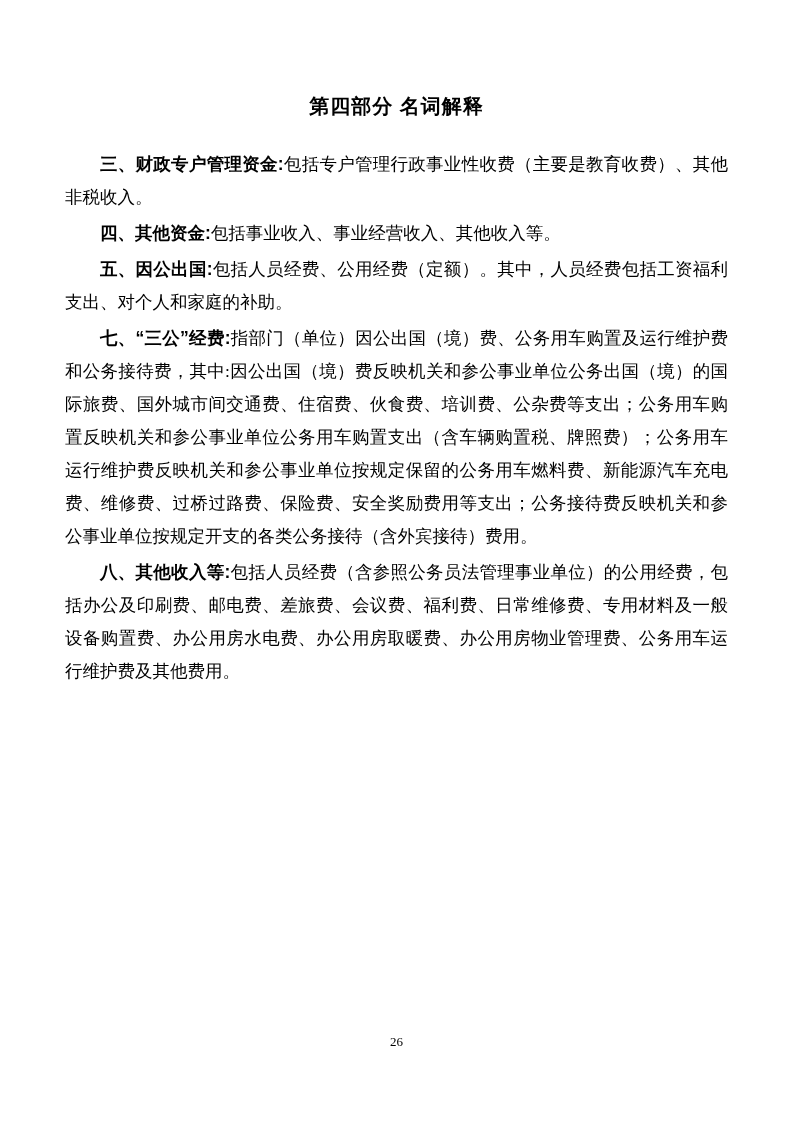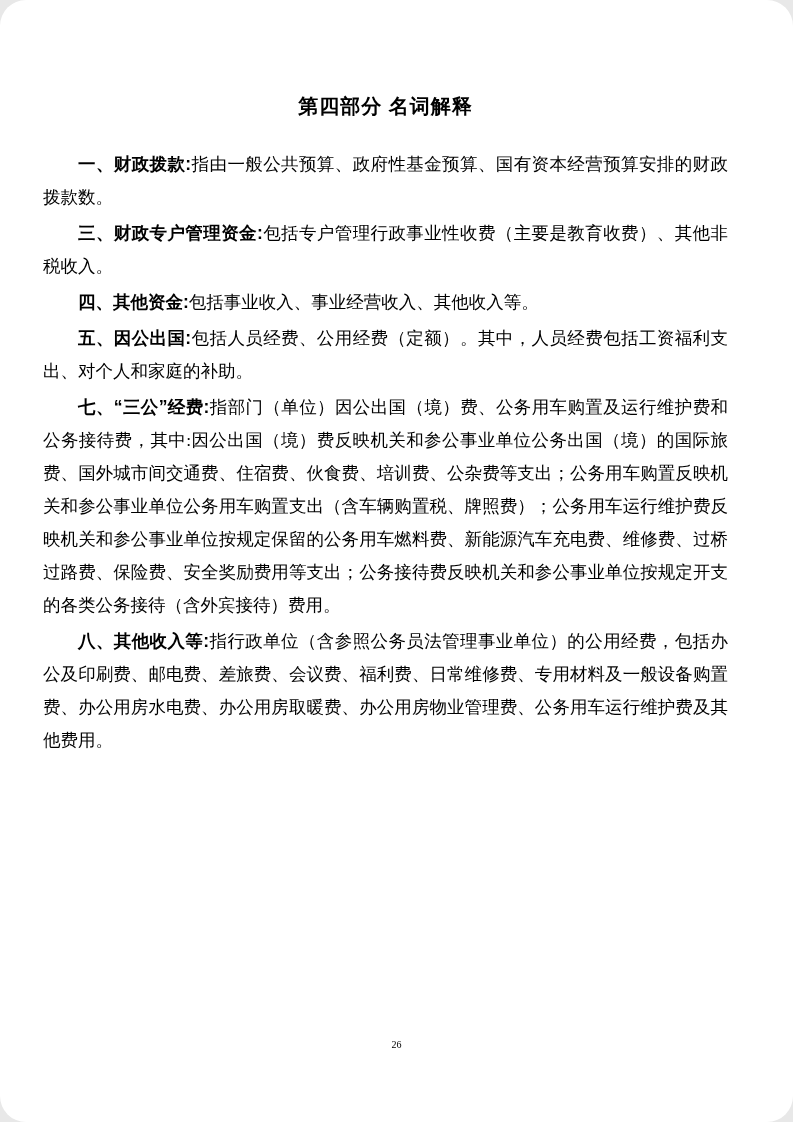--- a/index.html
+++ b/index.html
@@ -5,23 +5,22 @@
   * { margin: 0; padding: 0; box-sizing: border-box; }
   html, body { background: #e8e8e8; }
   .page {
     width: 793px;
     height: 1122px;
     margin: 0 auto;
     background: #ffffff;
     position: relative;
     color: #000000;
     font-family: "Liberation Serif", serif;
-    padding: 92px 65px 0 43px;
+    padding: 92px 65px 0 65px;
     overflow: hidden;
-    border-radius: 26px;
   }
   .doc-title {
     text-align: center;
     font-family: "Liberation Sans", sans-serif;
     font-weight: bold;
     font-size: 20px;
     line-height: 28px;
     letter-spacing: 1px;
     margin-bottom: 28px;
   }
@@ -36,40 +35,39 @@
   .term {
     font-family: "Liberation Sans", sans-serif;
     font-weight: bold;
   }
   .page-number {
     position: absolute;
     bottom: 72px;
     left: 0;
     right: 0;
     text-align: center;
-    font-size: 10px;
+    font-size: 13px;
     font-family: "Liberation Serif", serif;
   }
 </style>
 </head>
 <body>
 
 <div class="page">
 
   <h1 class="doc-title">第四部分 名词解释</h1>
 
-  <p class="para"><span class="term">一、财政拨款:</span><span class="def">指由一般公共预算、政府性基金预算、国有资本经营预算安排的财政拨款数。</span></p>
 
 
   <p class="para"><span class="term">三、财政专户管理资金:</span><span class="def">包括专户管理行政事业性收费（主要是教育收费）、其他非税收入。</span></p>
 
   <p class="para"><span class="term">四、其他资金:</span><span class="def">包括事业收入、事业经营收入、其他收入等。</span></p>
 
   <p class="para"><span class="term">五、因公出国:</span><span class="def">包括人员经费、公用经费（定额）。其中，人员经费包括工资福利支出、对个人和家庭的补助。</span></p>
 
 
   <p class="para"><span class="term">七、“三公”经费:</span><span class="def">指部门（单位）因公出国（境）费、公务用车购置及运行维护费和公务接待费，其中:因公出国（境）费反映机关和参公事业单位公务出国（境）的国际旅费、国外城市间交通费、住宿费、伙食费、培训费、公杂费等支出；公务用车购置反映机关和参公事业单位公务用车购置支出（含车辆购置税、牌照费）；公务用车运行维护费反映机关和参公事业单位按规定保留的公务用车燃料费、新能源汽车充电费、维修费、过桥过路费、保险费、安全奖励费用等支出；公务接待费反映机关和参公事业单位按规定开支的各类公务接待（含外宾接待）费用。</span></p>
 
-  <p class="para"><span class="term">八、其他收入等:</span><span class="def">指行政单位（含参照公务员法管理事业单位）的公用经费，包括办公及印刷费、邮电费、差旅费、会议费、福利费、日常维修费、专用材料及一般设备购置费、办公用房水电费、办公用房取暖费、办公用房物业管理费、公务用车运行维护费及其他费用。</span></p>
+  <p class="para"><span class="term">八、其他收入等:</span><span class="def">包括人员经费（含参照公务员法管理事业单位）的公用经费，包括办公及印刷费、邮电费、差旅费、会议费、福利费、日常维修费、专用材料及一般设备购置费、办公用房水电费、办公用房取暖费、办公用房物业管理费、公务用车运行维护费及其他费用。</span></p>
 
   <div class="page-number">26</div>
 
 </div>
 
 </body></html>

